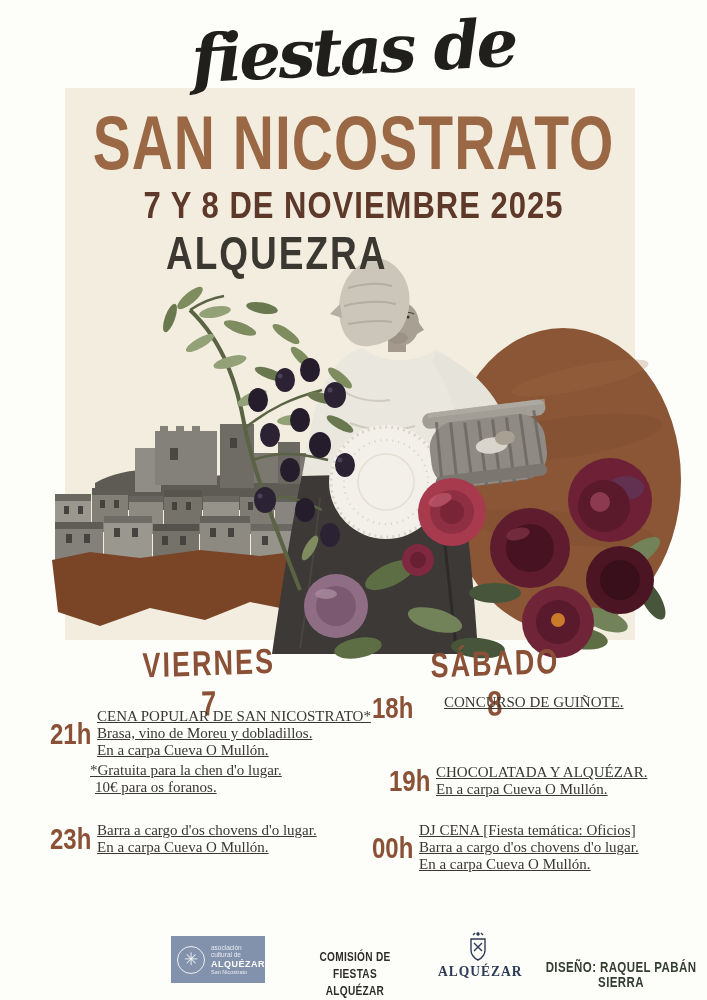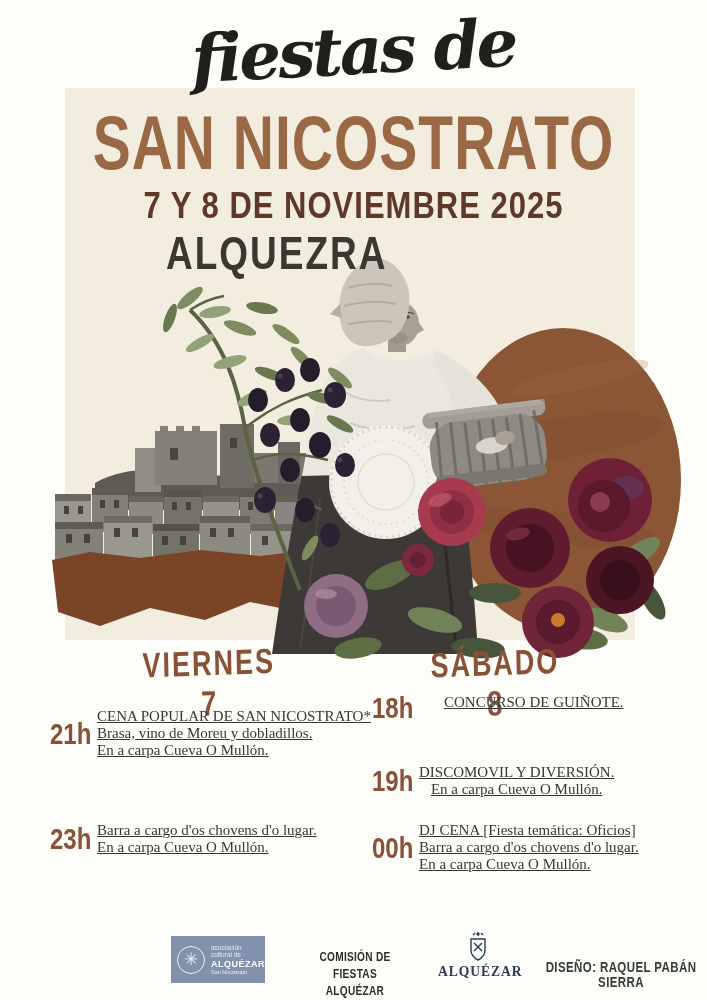--- a/index.html
+++ b/index.html
@@ -268,40 +268,46 @@
 
   <div class="sched-item" style="left:50px;top:692px;margin-top:16px;">
     <span class="sched-time">21h</span>
     <div class="sched-lines">
       <div>CENA POPULAR DE SAN NICOSTRATO*</div>
       <div>Brasa, vino de Moreu y dobladillos.</div>
       <div>En a carpa Cueva O Mullón.</div>
     </div>
   </div>
 
+  <div class="sched-item" style="left:90px;top:762px;">
+    <div class="sched-lines">
+      <div>*Gratuita para la chen d'o lugar.</div>
+      <div style="padding-left:5px;">10€ para os foranos.</div>
+    </div>
+  </div>
 
   <div class="sched-item" style="left:50px;top:822px;">
     <span class="sched-time">23h</span>
     <div class="sched-lines">
       <div>Barra a cargo d'os chovens d'o lugar.</div>
       <div>En a carpa Cueva O Mullón.</div>
     </div>
   </div>
 
   <div class="sched-item" style="left:372px;top:694px;gap:32px;">
     <span class="sched-time">18h</span>
     <div class="sched-lines">
       <div>CONCURSO DE GUIÑOTE.</div>
     </div>
   </div>
 
-  <div class="sched-item" style="left:372px;top:764px;text-align:center;">
+  <div class="sched-item" style="left:389px;top:764px;">
     <span class="sched-time">19h</span>
     <div class="sched-lines">
-      <div>DISCOMOVIL Y DIVERSIÓN.</div>
+      <div>CHOCOLATADA Y ALQUÉZAR.</div>
       <div>En a carpa Cueva O Mullón.</div>
     </div>
   </div>
 
   <div class="sched-item" style="left:372px;top:822px;justify-content:center;">
     <span class="sched-time">00h</span>
     <div class="sched-lines">
       <div>DJ CENA [Fiesta temática: Oficios]</div>
       <div>Barra a cargo d'os chovens d'o lugar.</div>
       <div>En a carpa Cueva O Mullón.</div>

